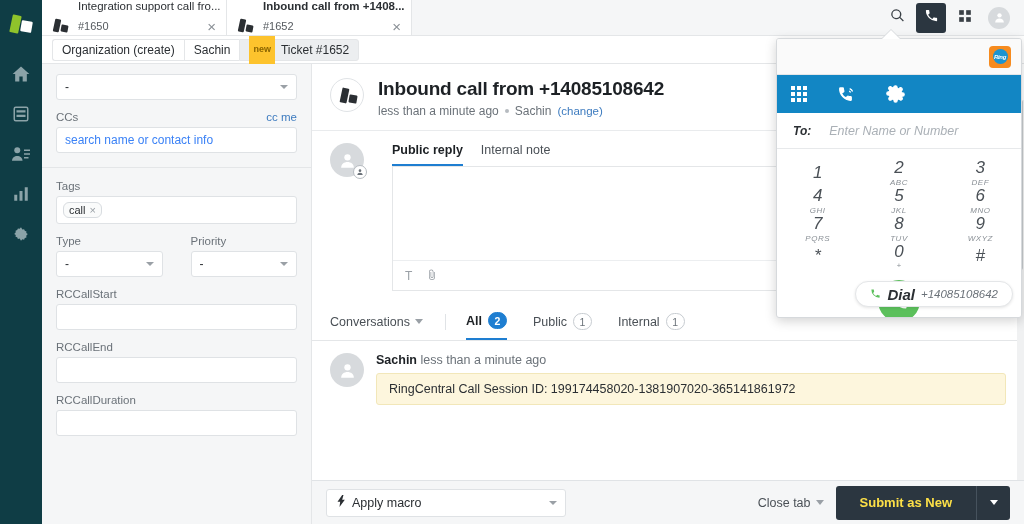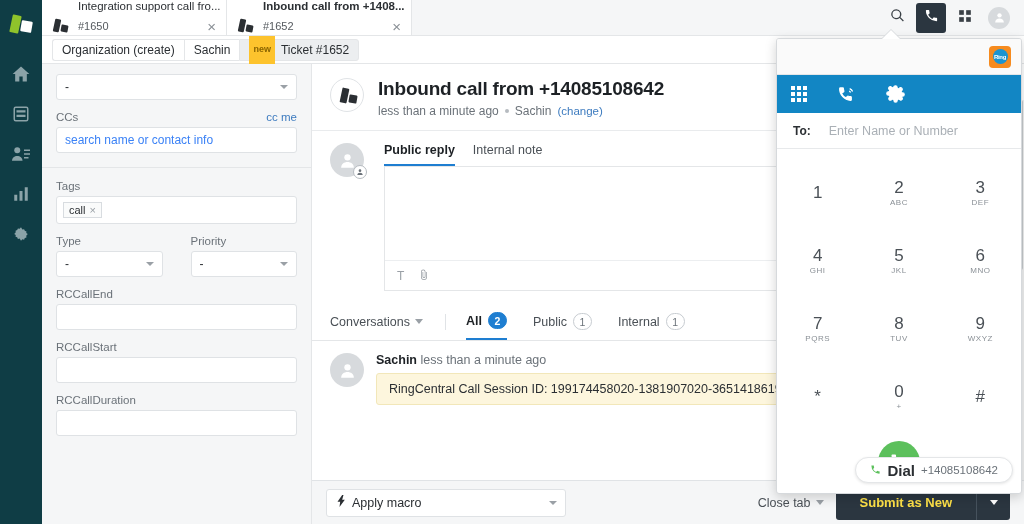--- a/index.html
+++ b/index.html
@@ -123,21 +123,21 @@
     position: absolute; right: 8px; top: 50%; margin-top: -2px;
     width: 0; height: 0; border-left: 4px solid transparent;
     border-right: 4px solid transparent; border-top: 4px solid #9aa0a6;
   }
   .divider { height: 1px; background: #e4e6e8; margin: 14px -14px 12px; }
   .tagbox {
     width: 100%; min-height: 28px; background: #ffffff; border: 1px solid #dfe2e5;
     border-radius: 3px; padding: 4px 6px; display: flex; gap: 4px; align-items: center;
   }
   .tag {
-    border: 1px solid #d8dce0; border-radius: 0; padding: 1px 5px;
+    border: 1px solid #d8dce0; border-radius: 6px; padding: 1px 5px;
     font-size: 11px; color: #2b2f33; display: flex; gap: 4px; align-items: center;
     background: #fafbfb;
   }
   .tag .tx { color: #9aa0a6; font-size: 11px; cursor: pointer; }
   .two { display: flex; gap: 28px; text-align: right; }
   .two > .fld { flex: 1; }
 
   
   .center { flex: 1; background: #ffffff; display: flex; flex-direction: column; min-width: 0; position: relative; }
   .ticket-head {
@@ -157,21 +157,21 @@
     background: #2b2f33; transform: rotate(10deg); border-radius: 1px;
   }
   .ticket-title { font-size: 19px; font-weight: bold; color: #1d2125; letter-spacing: -.2px; }
   .ticket-sub {
     font-size: 12px; color: #6b7279; margin-top: 4px;
     display: flex; align-items: center; gap: 6px;
   }
   .dot-sep { width: 4px; height: 4px; border-radius: 50%; background: #b6bbc0; display: inline-block; }
 
   
-  .composer { display: flex; gap: 20px; padding: 12px 18px 7px; flex: none; }
+  .composer { display: flex; gap: 28px; padding: 12px 18px 7px; flex: none; }
   .cavatar { position: relative; width: 34px; height: 34px; flex: none; }
   .cavatar .circ {
     width: 34px; height: 34px; border-radius: 50%; background: #d7dadd;
     display: flex; align-items: center; justify-content: center;
   }
   .cavatar .circ svg { fill: #ffffff; }
   .cavatar .mini {
     position: absolute; right: -3px; bottom: -2px; width: 14px; height: 14px;
     border-radius: 50%; background: #ffffff; border: 1px solid #b6bbc0;
     display: flex; align-items: center; justify-content: center;
@@ -256,24 +256,24 @@
     justify-content: center; cursor: pointer;
   }
   .chev-d {
     width: 0; height: 0; border-left: 4px solid transparent;
     border-right: 4px solid transparent; border-top: 5px solid #9aa0a6;
   }
   .chev-d.w { border-top-color: #ffffff; }
 
   
   .dialer {
-    position: absolute; right: 2px; top: 38px; width: 246px; height: 456px;
+    position: absolute; right: 2px; top: 38px; width: 246px; height: 280px;
     background: #ffffff; border: 1px solid #d6d9dc; border-radius: 3px;
     box-shadow: 0 3px 12px rgba(0,0,0,.18); z-index: 40;
-    display: flex; flex-direction: column; overflow: hidden;
+    display: flex; flex-direction: column; overflow: hidden; font-style: italic;
   }
   .dialer-arrow {
     position: absolute; right: 124px; top: 30px; width: 0; height: 0;
     border-left: 9px solid transparent; border-right: 9px solid transparent;
     border-bottom: 9px solid #ffffff; z-index: 41;
     filter: drop-shadow(0 -1px 0 #d6d9dc);
   }
   .dialer-top {
     height: 36px; background: #fafafa; border-bottom: 1px solid #e4e6e8;
     display: flex; align-items: center; justify-content: flex-end; padding-right: 10px; flex: none;
@@ -509,27 +509,27 @@
               </div>
             <div class="sel">
               <span>-</span>
               <span class="caret"></span>
             </div>
           </div>
         </div>
 
         <div class="fld">
           <div class="fld-head">
-              <span class="lbl">RCCallEnd</span>
+              <span class="lbl">RCCallStart</span>
             </div>
           <div class="inp"></div>
         </div>
         <div class="fld">
           <div class="fld-head">
-              <span class="lbl">RCCallStart</span>
+              <span class="lbl">RCCallEnd</span>
             </div>
           <div class="inp"></div>
         </div>
         <div class="fld">
           <div class="fld-head">
               <span class="lbl">RCCallDuration</span>
             </div>
           <div class="inp"></div>
         </div>
       </div>

